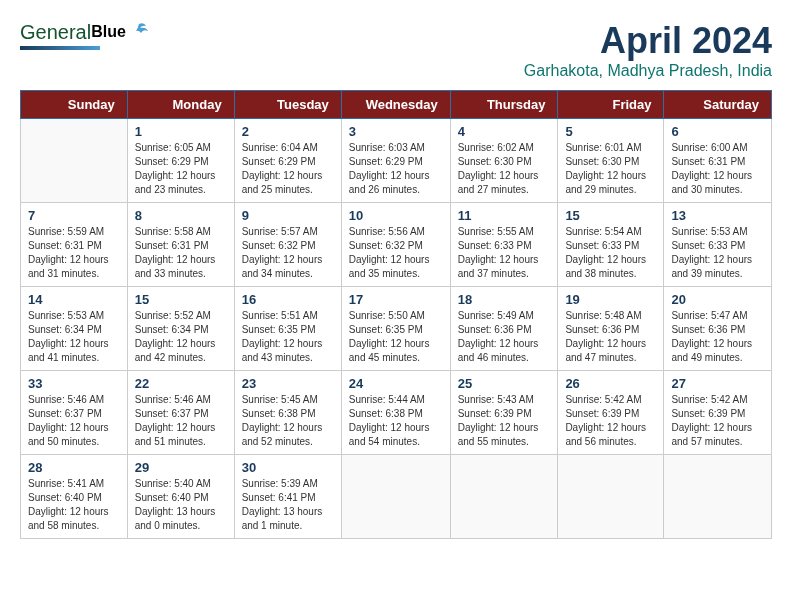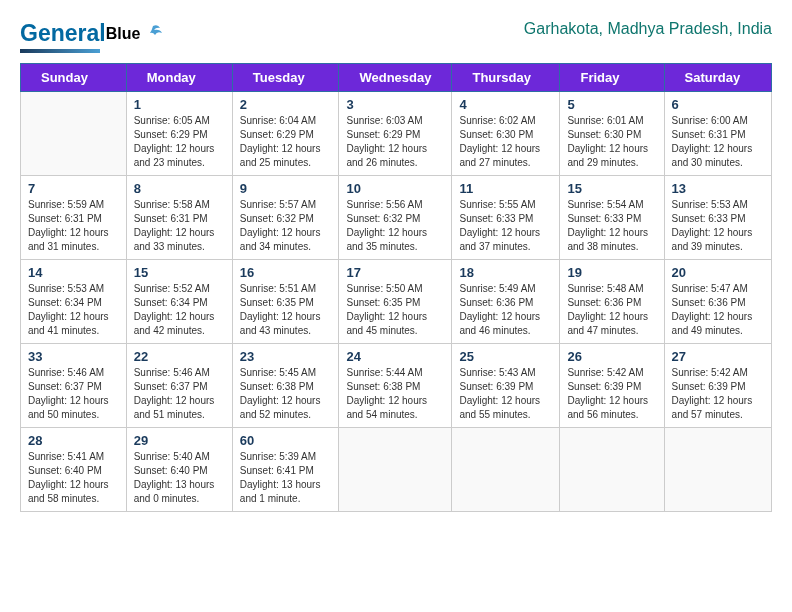--- a/index.html
+++ b/index.html
@@ -38,24 +38,24 @@
     .location {
       font-size: 16px;
       color: #0f766e;
     }
     .calendar {
       width: 100%;
       border-collapse: collapse;
       border: 1px solid #ccc;
     }
     .calendar th {
-      background-color: #6d28d9;
+      background-color: #7f1d1d;
       color: #fff;
-      text-align: left;
-      padding: 6px 20px;
+      text-align: right;
+      padding: 6px 12px;
       font-size: 13px;
       border: 1px solid #2e6da4;
     }
     .calendar td {
       vertical-align: top;
       padding: 5px 7px;
       border: 1px solid #ccc;
       width: 110px;
       min-height: 80px;
       font-size: 11px;
@@ -77,30 +77,31 @@
       color: #333;
       line-height: 1.4;
     }
   </style>
 </head>
 <body>
 
 <div class="header-section">
   <div class="logo">
     <div style="display:flex;align-items:center;gap:0;">
-      <span style="font-size:23px;font-weight:bold;color:#0369a1;">General</span>
+      <span style="font-size:20px;font-weight:normal;color:#14532d;">General</span>
       <span style="font-size:16px;font-weight:bold;color:#000000;">Blue</span>
 
       <svg width="22" height="22" viewBox="0 0 22 22" style="margin-left:2px;margin-bottom:2px;">
         <path d="M11 4 Q16 2 18 6 Q14 5 12 8 Q18 7 20 11 Q15 9 13 13 Q11 10 8 11 Q10 8 11 4Z" fill="#4a9fd4"></path>
       </svg>
     </div>
     <div class="logo-line"></div>
   </div>
   <div class="title-section">
+    <div class="month-title">April 2024</div>
     <div class="location">Garhakota, Madhya Pradesh, India</div>
   </div>
 </div>
 
 <table class="calendar">
   <thead>
     <tr>
     <th>Sunday</th>
         <th>Monday</th>
         <th>Tuesday</th>
@@ -231,21 +232,21 @@
       <tr>
         <td>
           <span class="day-number">28</span>
           <div class="day-info">Sunrise: 5:41 AM<br>Sunset: 6:40 PM<br>Daylight: 12 hours<br>and 58 minutes.</div>
         </td>
         <td>
           <span class="day-number">29</span>
           <div class="day-info">Sunrise: 5:40 AM<br>Sunset: 6:40 PM<br>Daylight: 13 hours<br>and 0 minutes.</div>
         </td>
         <td>
-          <span class="day-number">60</span>
+          <span class="day-number">30</span>
           <div class="day-info">Sunrise: 5:39 AM<br>Sunset: 6:41 PM<br>Daylight: 13 hours<br>and 1 minute.</div>
         </td>
         <td class="empty"></td>
         <td class="empty"></td>
         <td class="empty"></td>
         <td class="empty"></td>
       </tr>
     </tbody>
 </table>
 

